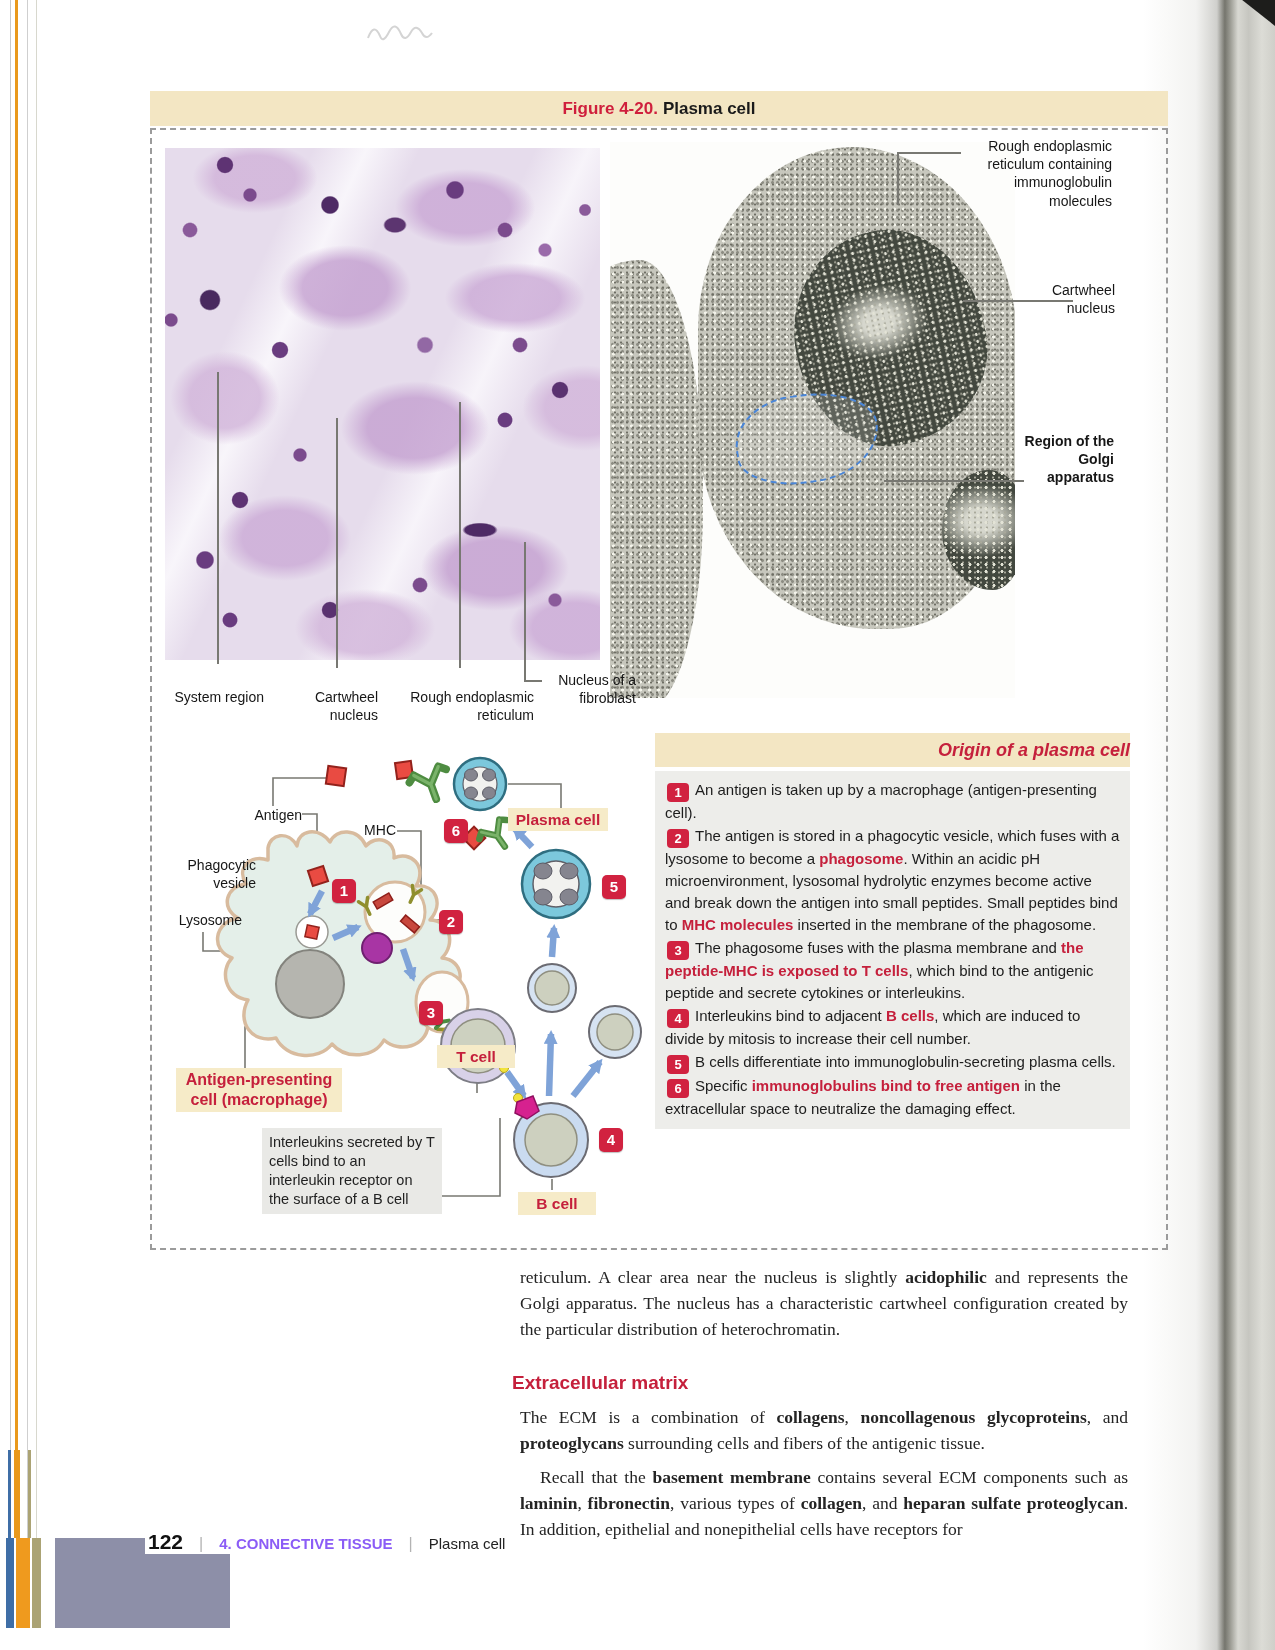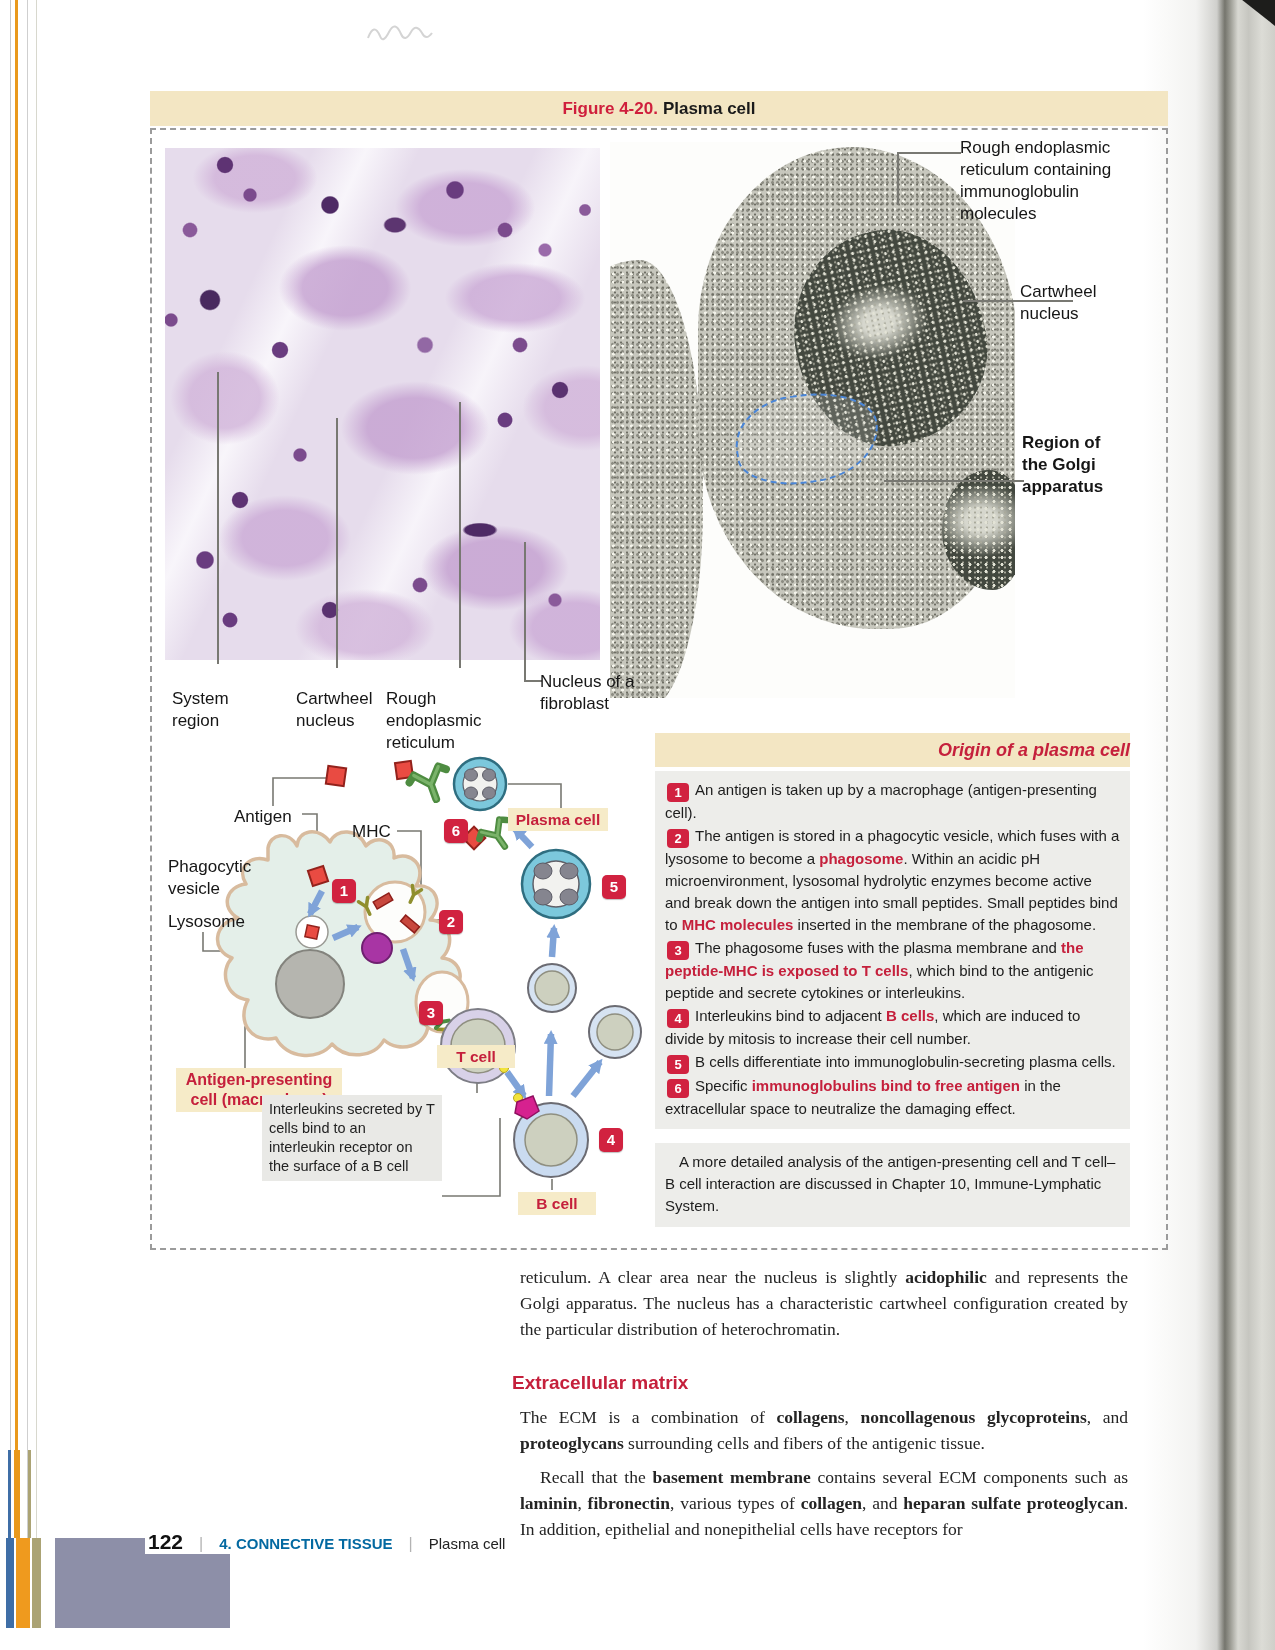--- a/index.html
+++ b/index.html
@@ -83,21 +83,21 @@
     background-size:8px 7px,6px 5px,100% 100%;}
   .em-left{left:-22px;top:118px;width:115px;height:450px;border-radius:45% 55% 50% 40%/8% 50% 45% 10%;}
   .em-main{left:88px;top:5px;width:320px;height:482px;border-radius:48% 52% 40% 55%/38% 42% 35% 42%;}
   .em-nuc{left:185px;top:88px;width:190px;height:215px;transform:rotate(-12deg);
     border-radius:52% 48% 55% 45%/50% 55% 45% 52%;}
   .em-blob2{left:332px;top:328px;width:85px;height:120px;border-radius:55% 45% 40% 60%/50% 45% 55% 50%;}
   .em-golgi{left:125px;top:252px;width:140px;height:85px;border:2px dashed #4a86d8;
     border-radius:45% 55% 50% 50%/55% 45% 60% 40%;transform:rotate(-8deg);background:rgba(255,255,255,0.15);}
 
   
-  .lbl{font-size:17px;line-height:1.3;color:#161616;text-align:left;}
+  .lbl{font-size:14px;line-height:1.3;color:#161616;text-align:right;}
   .leader{background:#787872;}
   .cream-tag{background:#f6ebc8;color:#c5203c;font-weight:bold;text-align:center;font-size:15.5px;
     padding:2px 3px;line-height:1.25;}
   .gray-note{background:#e9e9e6;color:#222;font-size:14.5px;line-height:19px;padding:5px 7px;text-align:left;}
   .badge{background:#d12240;color:#fff;font-weight:bold;border-radius:5px;text-align:center;
     width:24px;height:24px;line-height:24px;font-size:15px;box-shadow:0 1px 1px rgba(0,0,0,0.25);}
 
   
   .panel-header{left:655px;top:733px;width:475px;height:34px;background:#f3e6c3;color:#c5203c;
     font-weight:bold;font-size:18px;text-align:right;line-height:34px;font-style:italic;}
@@ -116,21 +116,21 @@
     line-height:26px;color:#242424;text-align:justify;}
   .bodytext p{margin:8px;}
   .bodytext .indent{text-indent:20px;}
   .sect-head{font-family:"Liberation Sans",sans-serif;color:#c5203c;font-weight:bold;font-size:19px;
     margin:28px 0 8px 0;text-align:left;}
 
   
   .footer{left:148px;top:1530px;display:flex;align-items:baseline;}
   .pg-num{font-size:21px;font-weight:bold;color:#111;}
   .f-sep{color:#b3b3b3;font-size:16px;margin:0 16px;}
-  .f-chap{color:#0369a1;font-weight:bold;font-size:15px;}
+  .f-chap{color:#8b5cf6;font-weight:bold;font-size:15px;}
   .f-topic{color:#222;font-size:15px;margin-left:0;}
 </style>
 </head>
 <body>
 
 <div class="page">
 
   <div class="edge-line" style="left:10px;width:1px;background:#c9c9c9;"></div>
   <div class="edge-line" style="left:15px;width:3px;background:#e9991c;"></div>
   <div class="edge-line" style="left:27px;width:1px;background:#cfcfcf;"></div>
@@ -338,32 +338,31 @@
   <div class="abs badge" style="left:444px;top:819px;">6</div>
 
   <div class="abs lbl" style="left:234px;top:806px;width:68px;">Antigen</div>
   <div class="abs lbl" style="left:352px;top:821px;width:44px;">MHC</div>
   <div class="abs lbl" style="left:168px;top:856px;width:88px;">Phagocytic vesicle</div>
   <div class="abs lbl" style="left:168px;top:911px;width:74px;">Lysosome</div>
   <div class="abs cream-tag" style="left:176px;top:1068px;width:160px;font-size:16px;">Antigen-presenting cell (macrophage)</div>
   <div class="abs cream-tag" style="left:437px;top:1045px;width:72px;">T cell</div>
   <div class="abs cream-tag" style="left:518px;top:1192px;width:72px;">B cell</div>
   <div class="abs cream-tag" style="left:508px;top:808px;width:94px;">Plasma cell</div>
-  <div class="abs gray-note" style="left:262px;top:1095px;width:166px;">Interleukins secreted by T cells bind to an interleukin receptor on the surface of a B cell</div>
+  <div class="abs gray-note" style="left:262px;top:1128px;width:166px;">Interleukins secreted by T cells bind to an interleukin receptor on the surface of a B cell</div>
 
   <div class="abs panel-header">Origin of a plasma cell</div>
   <div class="abs panel-steps">
     <div class="step"><span class="sbadge">1</span><span><span>An antigen is taken up by a macrophage (antigen-presenting cell).</span></span></div>
     <div class="step"><span class="sbadge">2</span><span><span>The antigen is stored in a phagocytic vesicle, which fuses with a lysosome to become a </span><span class="rb">phagosome</span><span>. Within an acidic pH microenvironment, lysosomal hydrolytic enzymes become active and break down the antigen into small peptides. Small peptides bind to </span><span class="rb">MHC molecules</span><span> inserted in the membrane of the phagosome.</span></span></div>
     <div class="step"><span class="sbadge">3</span><span><span>The phagosome fuses with the plasma membrane and </span><span class="rb">the peptide-MHC is exposed to T cells</span><span>, which bind to the antigenic peptide and secrete cytokines or interleukins.</span></span></div>
     <div class="step"><span class="sbadge">4</span><span><span>Interleukins bind to adjacent </span><span class="rb">B cells</span><span>, which are induced to divide by mitosis to increase their cell number.</span></span></div>
     <div class="step"><span class="sbadge">5</span><span><span>B cells differentiate into immunoglobulin-secreting plasma cells.</span></span></div>
     <div class="step"><span class="sbadge">6</span><span><span>Specific </span><span class="rb">immunoglobulins bind to free antigen</span><span> in the extracellular space to neutralize the damaging effect.</span></span></div>
   </div>
-  <div class="abs panel-note">A more detailed analysis of the antigen-presenting cell and T cell–B cell interaction are discussed in Chapter 10, Immune-Lymphatic System.</div>
 
   <div class="abs bodytext">
     <p><span>reticulum. A clear area near the nucleus is slightly </span><span class="b">acidophilic</span><span> and represents the Golgi apparatus. The nucleus has a characteristic cartwheel configuration created by the particular distribution of heterochromatin.</span></p>
     <div class="sect-head">Extracellular matrix</div>
     <p><span>The ECM is a combination of </span><span class="b">collagens</span><span>, </span><span class="b">noncollagenous glycoproteins</span><span>, and </span><span class="b">proteoglycans</span><span> surrounding cells and fibers of the antigenic tissue.</span></p>
     <p class="indent"><span>Recall that the </span><span class="b">basement membrane</span><span> contains several ECM components such as </span><span class="b">laminin</span><span>, </span><span class="b">fibronectin</span><span>, various types of </span><span class="b">collagen</span><span>, and </span><span class="b">heparan sulfate proteoglycan</span><span>. In addition, epithelial and nonepithelial cells have receptors for</span></p>
   </div>
 
   <div class="abs footer">
     <span class="pg-num">122</span>

